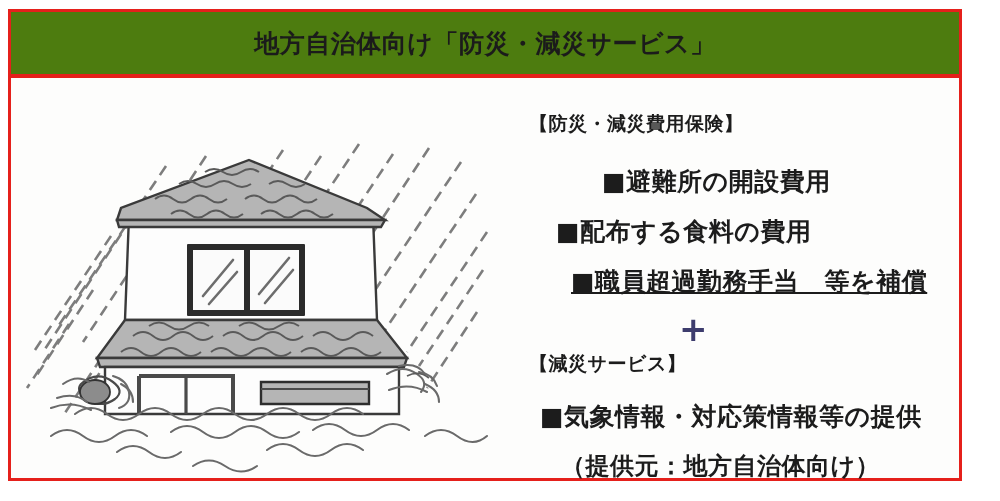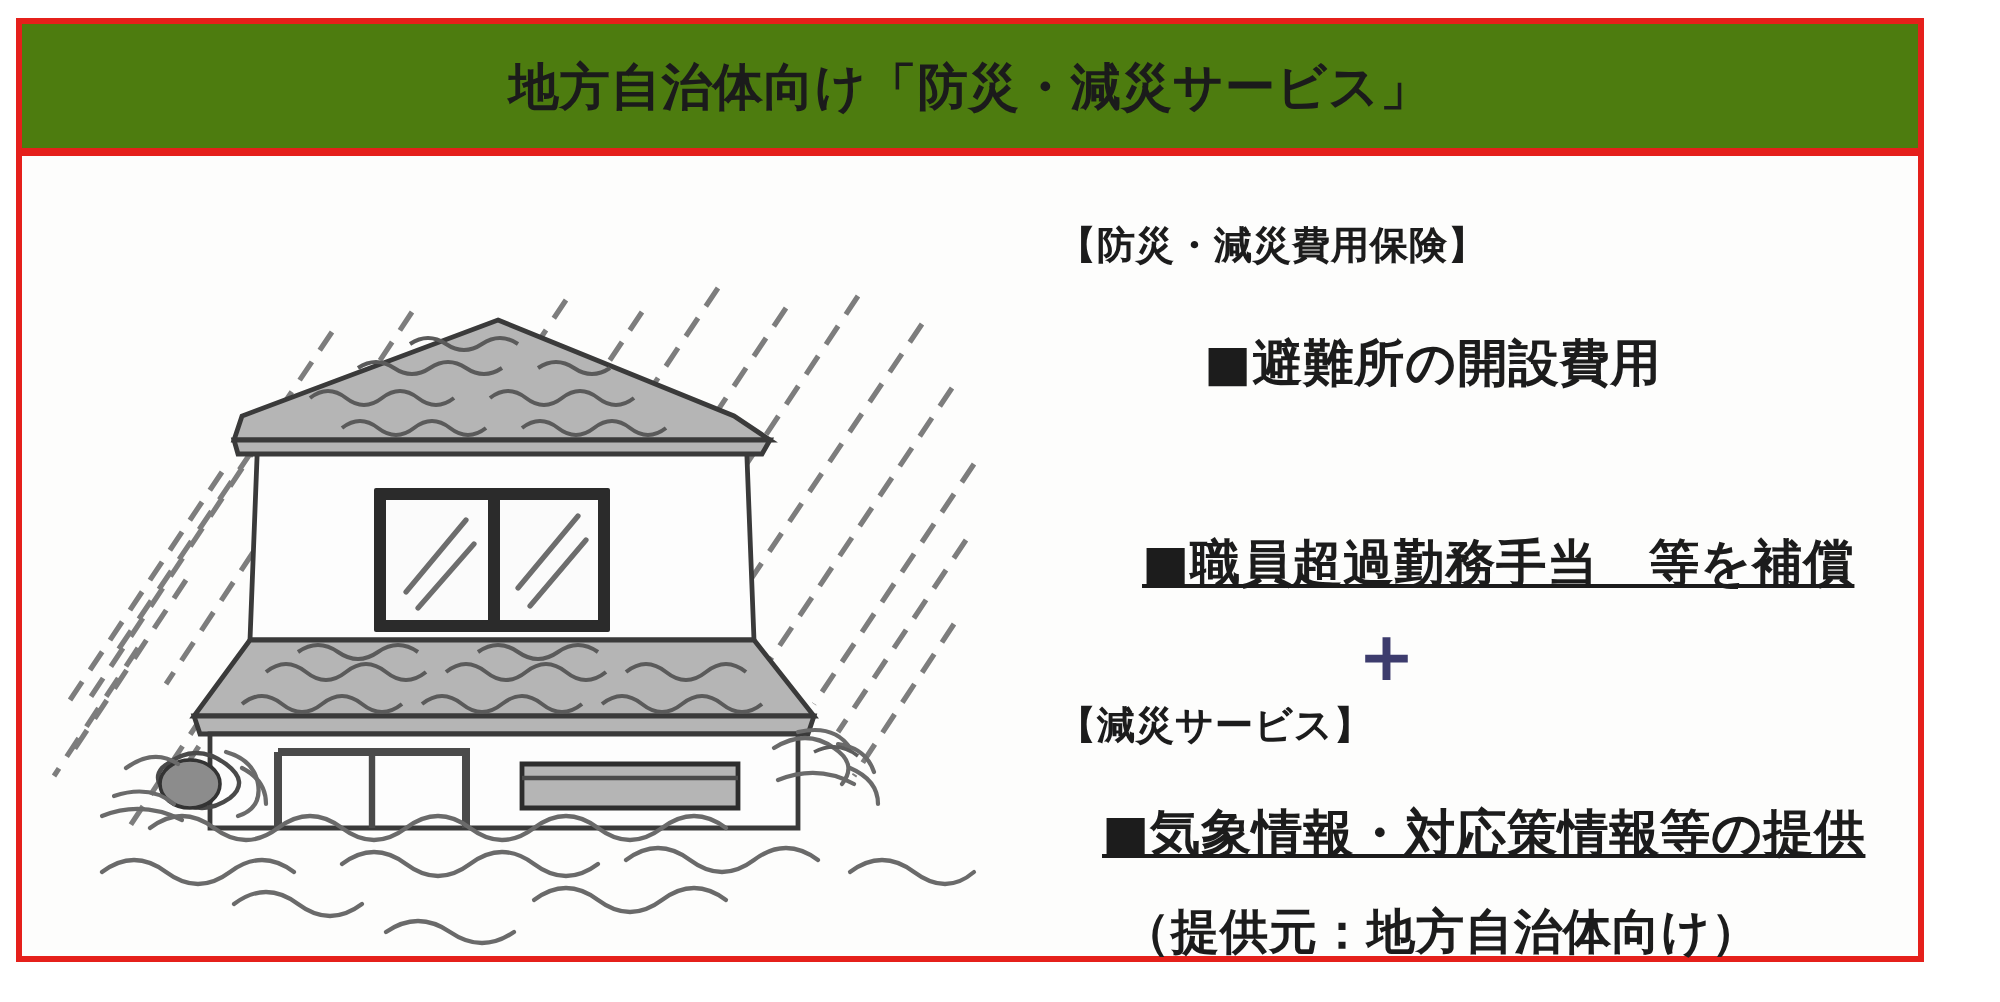--- a/index.html
+++ b/index.html
@@ -118,21 +118,21 @@
     line-height: 1;
   }
 
   
   .line-ins-head   { left: 28px;  top: 32px;  }
   .line-ins-b1     { left: 55px;  top: 87px; margin-left: 46px;  }
   .line-ins-b2     { left: 55px;  top: 137px; }
   .line-ins-b3     { left: 70px;  top: 187px; text-decoration: underline; }
   .line-plus       { left: 178px; top: 230px; }
   .line-svc-head   { left: 28px;  top: 272px; }
-  .line-svc-b1     { left: 50px;  top: 322px; text-decoration: underline; }
+  .line-svc-b1     { left: 39px;  top: 322px; }
   .line-svc-note   { left: 60px;  top: 372px; }
 </style>
 </head>
 <body>
 
 <div id="slide">
 
   <div class="panel">
 
     <div class="header-band">
@@ -270,20 +270,21 @@
           </g>
         </svg>
       </div>
 
       <div class="text-column">
 
         <div class="txt heading line-ins-head">【防災・減災費用保険】</div>
 
         <div class="txt bullet line-ins-b1">■避難所の開設費用</div>
 
+        <div class="txt bullet line-ins-b2">■配布する食料の費用</div>
 
         <div class="txt bullet line-ins-b3">■職員超過勤務手当　等を補償</div>
 
         <div class="plus-sign line-plus">+</div>
 
         <div class="txt heading line-svc-head">【減災サービス】</div>
 
         <div class="txt bullet line-svc-b1">■気象情報・対応策情報等の提供</div>
 
         <div class="txt note line-svc-note">（提供元：地方自治体向け）</div>

